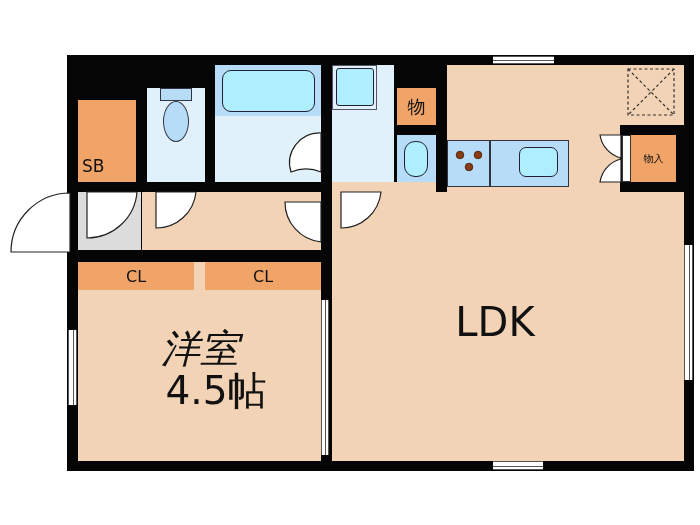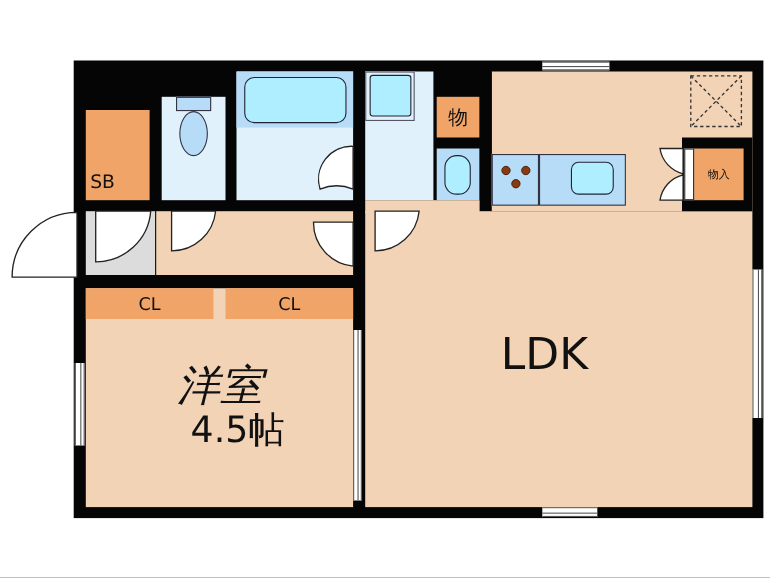--- a/index.html
+++ b/index.html
@@ -61,21 +61,21 @@
 
 <div class="abs floor" style="left:78px;top:262px;width:243px;height:199px;"></div>
 <div class="abs storage label" style="left:78px;top:262px;width:116px;height:28px;font-size:16px;">
   <span>CL</span>
 </div>
 <div class="abs storage label" style="left:205px;top:262px;width:116px;height:28px;font-size:16px;">
   <span>CL</span>
 </div>
 <div class="abs label" style="left:110px;top:320px;width:180px;height:100px;flex-direction:column;line-height:1.08;">
   <span style="font-size:39px;font-style:italic;">洋室</span>
-  <span style="font-size:33px;margin-left:32px;">4.5帖</span>
+  <span style="font-size:39px;margin-left:32px;">4.5帖</span>
 </div>
 <div class="abs vwindow" style="left:321px;top:300px;width:8px;height:155px;"></div>
 
 <div class="abs floor" style="left:332px;top:192px;width:352px;height:269px;"></div>
 <div class="abs floor" style="left:447px;top:65px;width:237px;height:127px;"></div>
 <div class="abs floor" style="left:332px;top:182px;width:115px;height:12px;background:#f2d3b6;"></div>
 <div class="abs wall" style="left:436px;top:65px;width:11px;height:127px;"></div>
 
 <div class="abs fixture" style="left:447px;top:140px;width:43px;height:47px;border-radius:0;"></div>
 <div class="abs fixture" style="left:490px;top:140px;width:79px;height:47px;border-radius:0;"></div>

